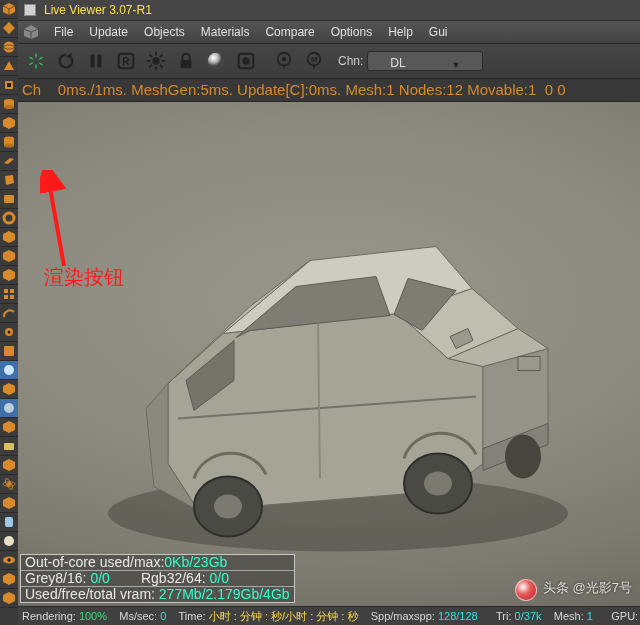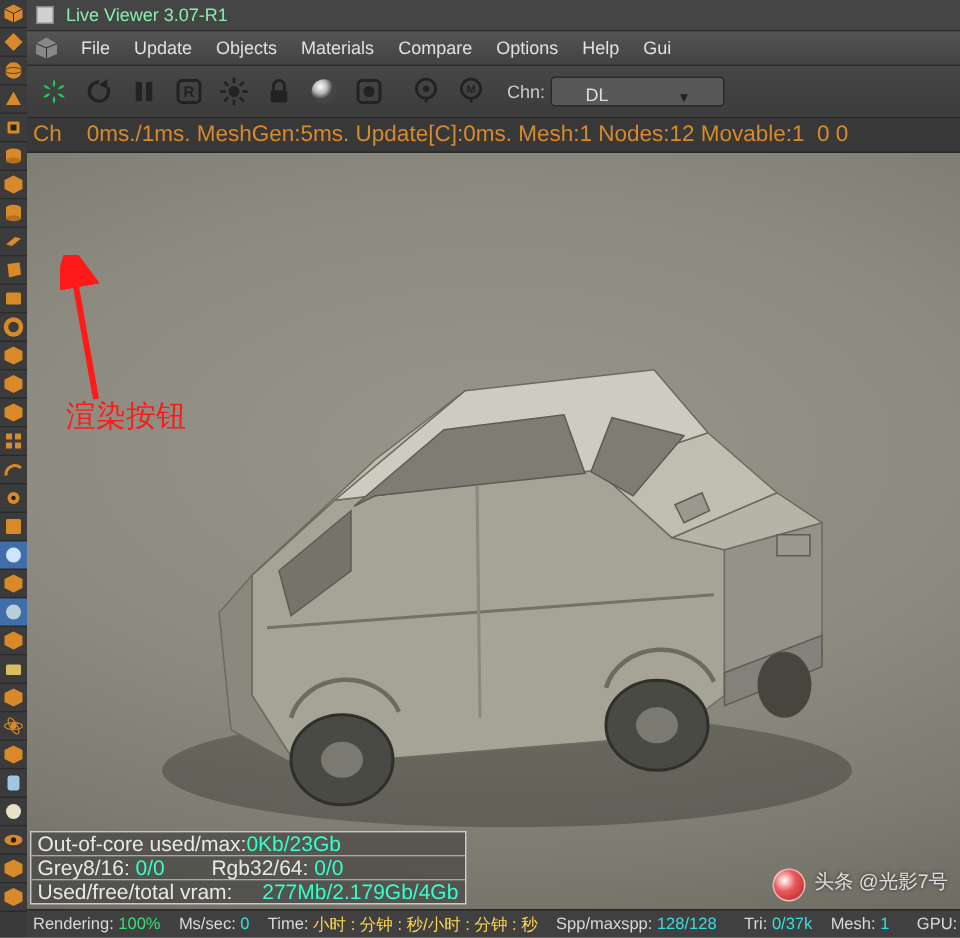--- a/index.html
+++ b/index.html
@@ -57,21 +57,21 @@
     background: #454545;
     display: flex;
     align-items: center;
     padding-left: 6px;
     border-bottom: 1px solid #2a2a2a;
   }
   .titlebar .sq {
     width: 10px; height: 10px; background: #d0d0d0; border: 1px solid #888;
     margin-right: 8px;
   }
-  .titlebar .title { color: #86efac; text-align: center; }
+  .titlebar .title { color: #fde047; text-align: center; }
 
   
   .menubar {
     height: 22px;
     background: #4b4b4b linear-gradient(#545454,#434343);
     display: flex;
     align-items: center;
     padding-left: 4px;
     border-bottom: 1px solid #282828;
   }
@@ -170,21 +170,21 @@
     line-height: 15px;
   }
   .statsbox .row {
     padding: 0 4px;
     border-bottom: 1px solid #a8a8a8;
     color: #e8e8e8;
     display:flex;
     white-space: pre;
     background: rgba(55,55,55,0.55);
   }
-  .statsbox .row:last-child{border-bottom:none;gap:16px;}
+  .statsbox .row:last-child{border-bottom:none;}
   .cy { color:#33ffcc; }
   .ye { color:#ffe066; }
 
   
   .bottombar {
     position:absolute;
     left: 18px; right:0; bottom:0;
     height: 18px;
     background: #404040;
     border-top: 1px solid #262626;

